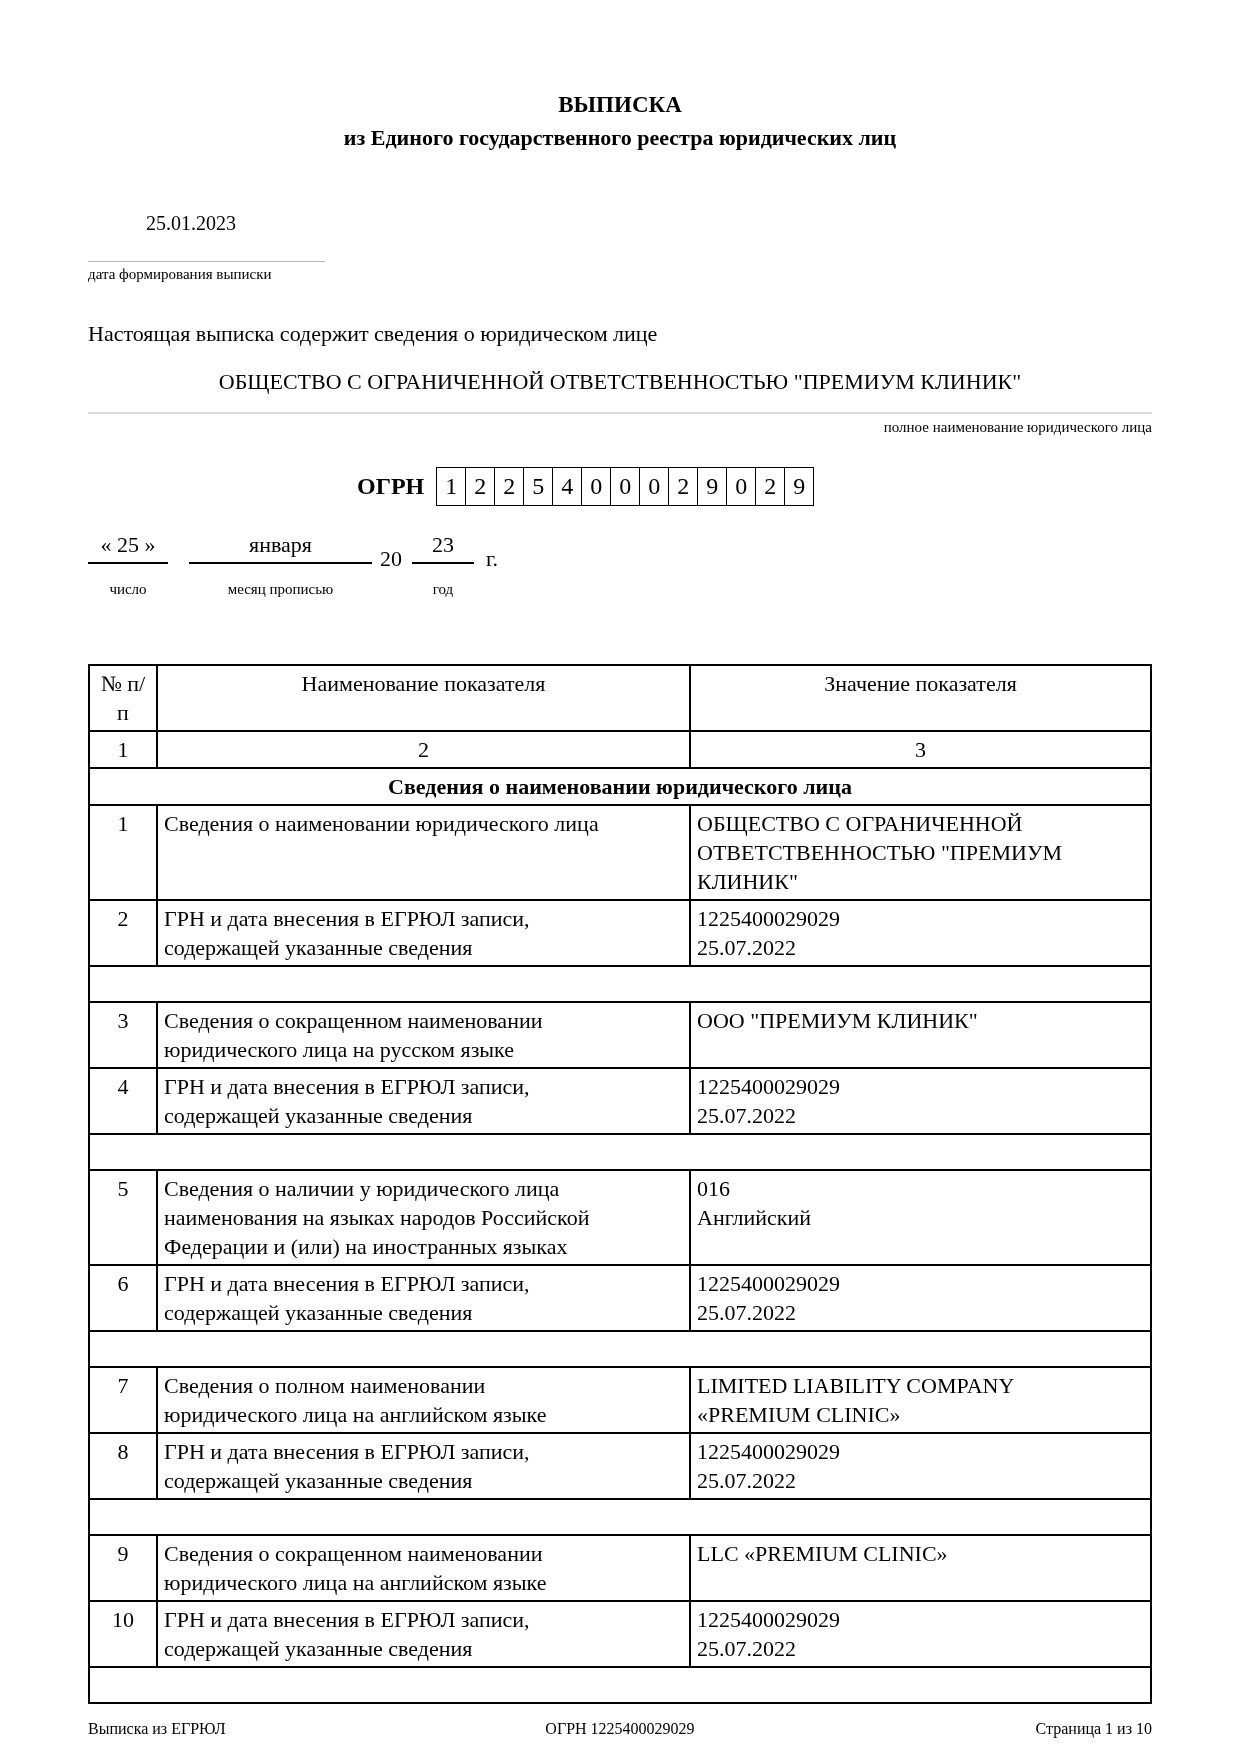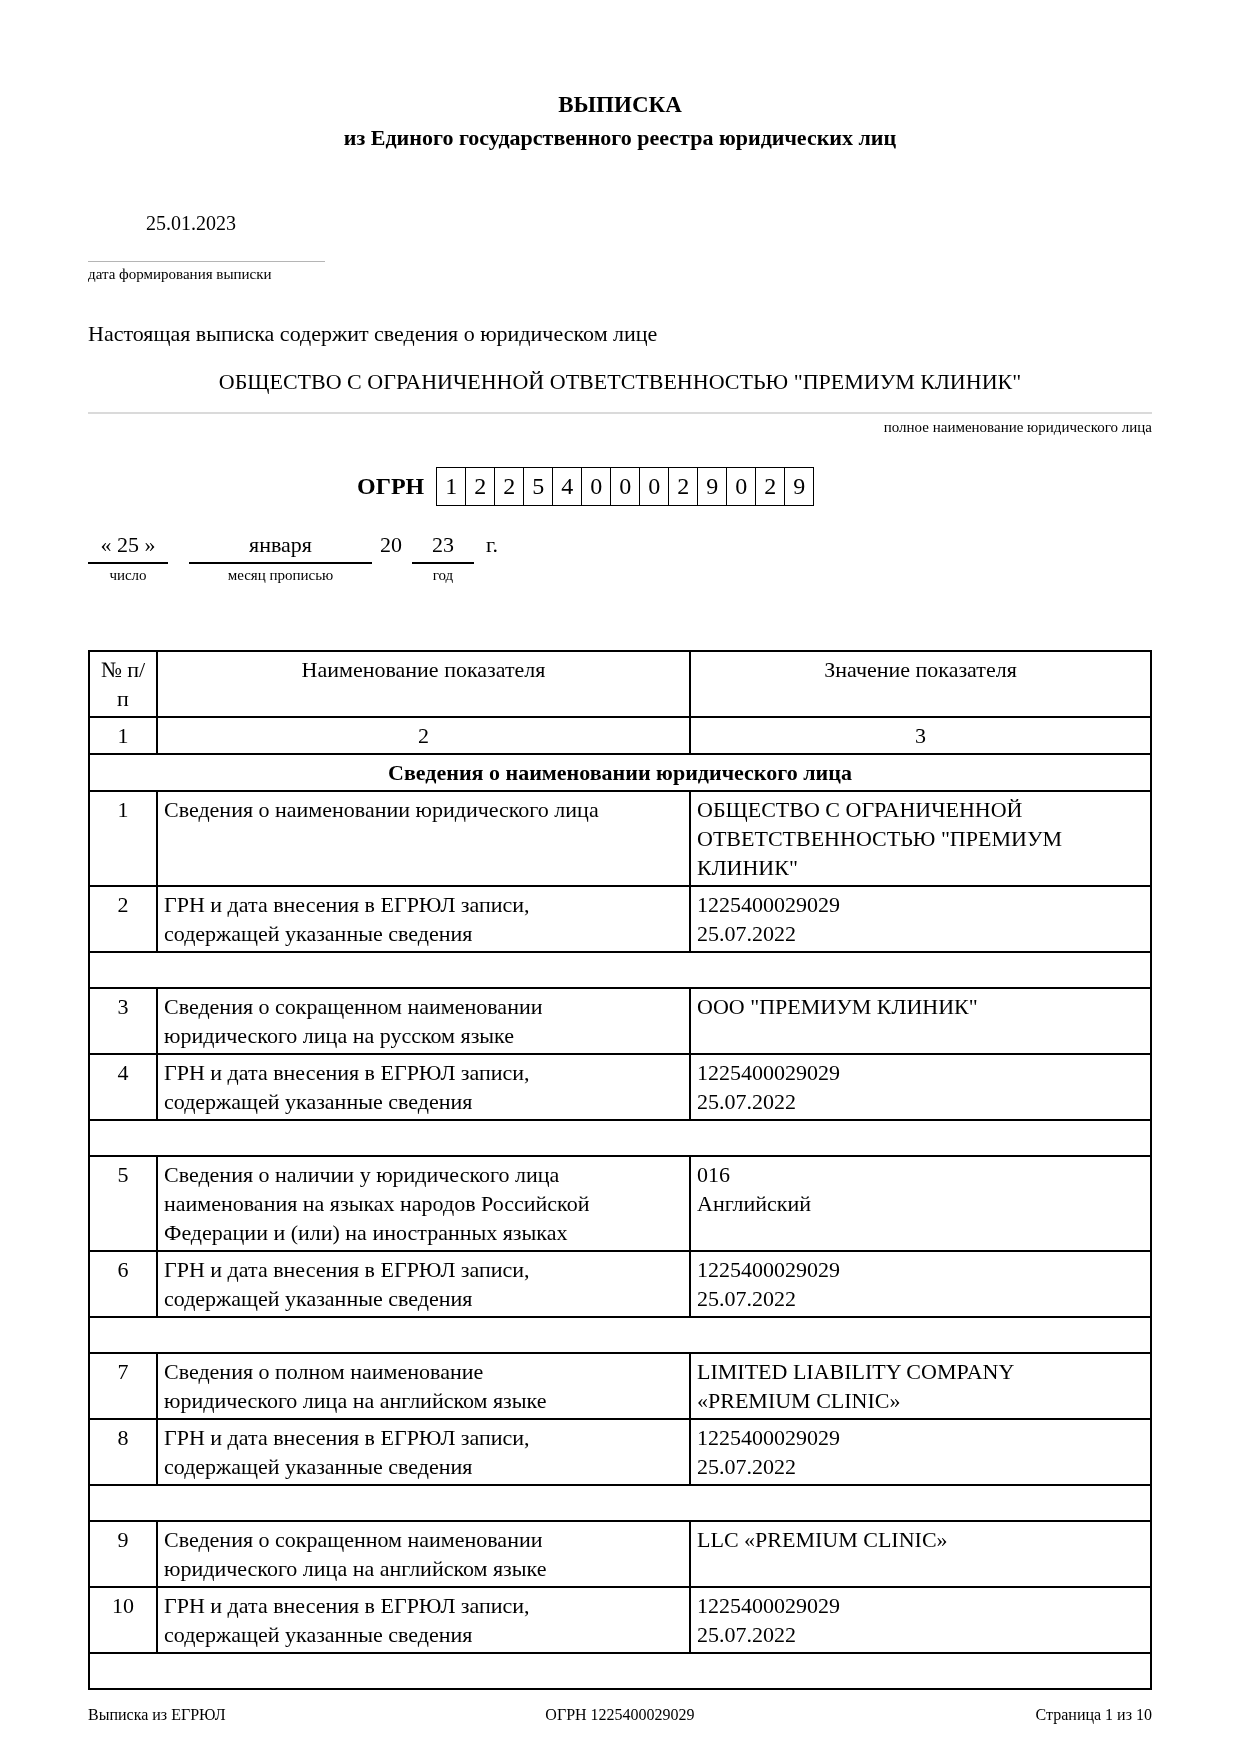--- a/index.html
+++ b/index.html
@@ -21,21 +21,21 @@
   .ogrn-row{margin-top:30px;margin-left:269px;display:flex;align-items:center;}
   .ogrn-label{font-size:24px;font-weight:bold;margin-right:12px;}
   .ogrn-boxes{display:flex;}
   .ogrn-cell{width:28px;height:37px;border:1px solid #000;margin-right:-1px;display:flex;align-items:center;justify-content:center;font-size:24px;}
 
   .included{margin-top:28px;font-size:22px;line-height:28px;}
 
   .dateline{margin-top:26px;display:flex;align-items:flex-end;font-size:22px;}
   .seg{text-align:center;}
   .seg-line{line-height:26px;padding-bottom:4px;border-bottom:2px solid #000;}
-  .seg-cap{font-size:15px;line-height:18px;padding-top:2px;}
+  .seg-cap{font-size:15px;line-height:18px;padding-top:16px;}
   .seg-day{width:80px;}
   .seg-month{width:183px;margin-left:21px;}
   .seg-year{width:62px;margin-left:10px;}
   .plain{line-height:26px;padding-bottom:26px;}
   .plain-20{margin-left:8px;text-align:center;}
   .plain-g{margin-left:12px;}
 
   table.ind{margin-top:66px;border-collapse:collapse;table-layout:fixed;width:1064px;border:2px solid #15803d;}
   table.ind td{border:2px solid #000;font-size:22px;line-height:29px;padding:3px 6px;vertical-align:top;word-wrap:break-word;}
   td.th{text-align:center;padding:6px 4px;vertical-align:middle;}
@@ -196,21 +196,21 @@
             <div>1225400029029</div>
             <div>25.07.2022</div>
           </td>
         </tr>
         <tr>
           <td class="spacer" colspan="3"></td>
         </tr>
         <tr>
           <td class="num">7</td>
           <td>
-            <div>Сведения о полном наименование</div>
+            <div>Сведения о полном наименовании</div>
             <div>юридического лица на английском языке</div>
           </td>
           <td>
             <div>LIMITED LIABILITY COMPANY</div>
             <div>«PREMIUM CLINIC»</div>
           </td>
         </tr>
         <tr>
           <td class="num">8</td>
           <td>

